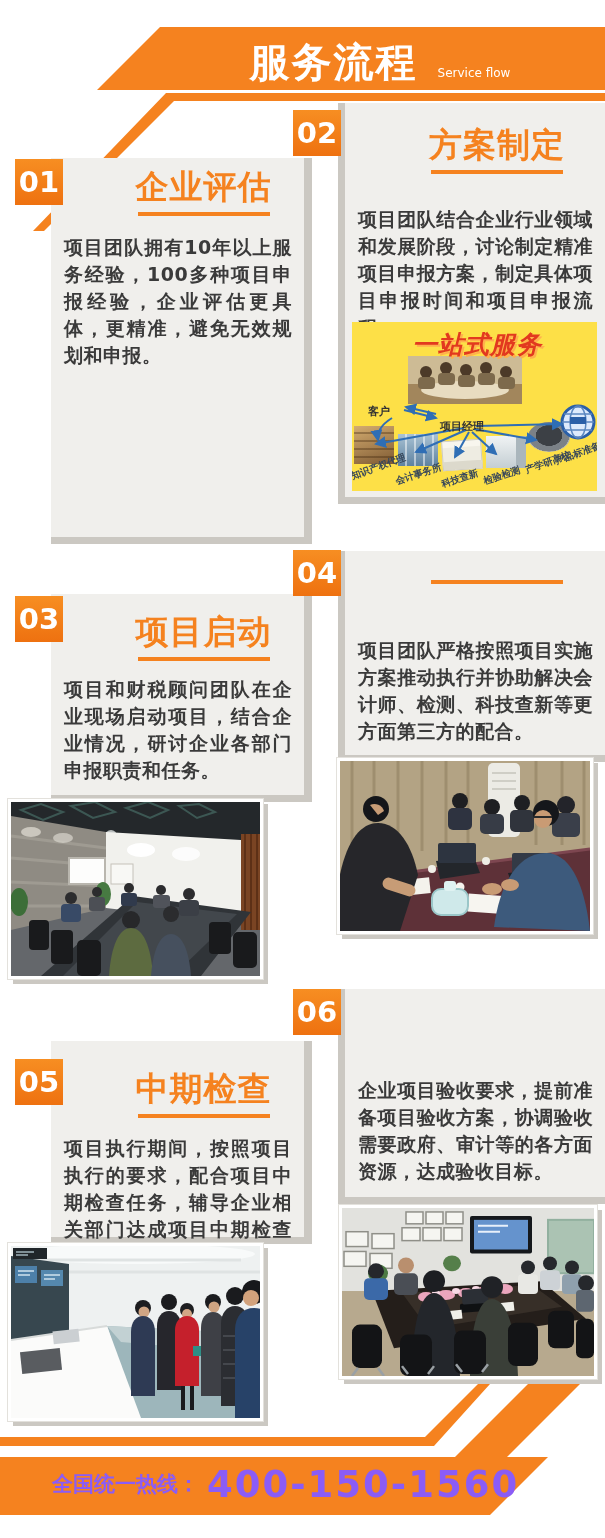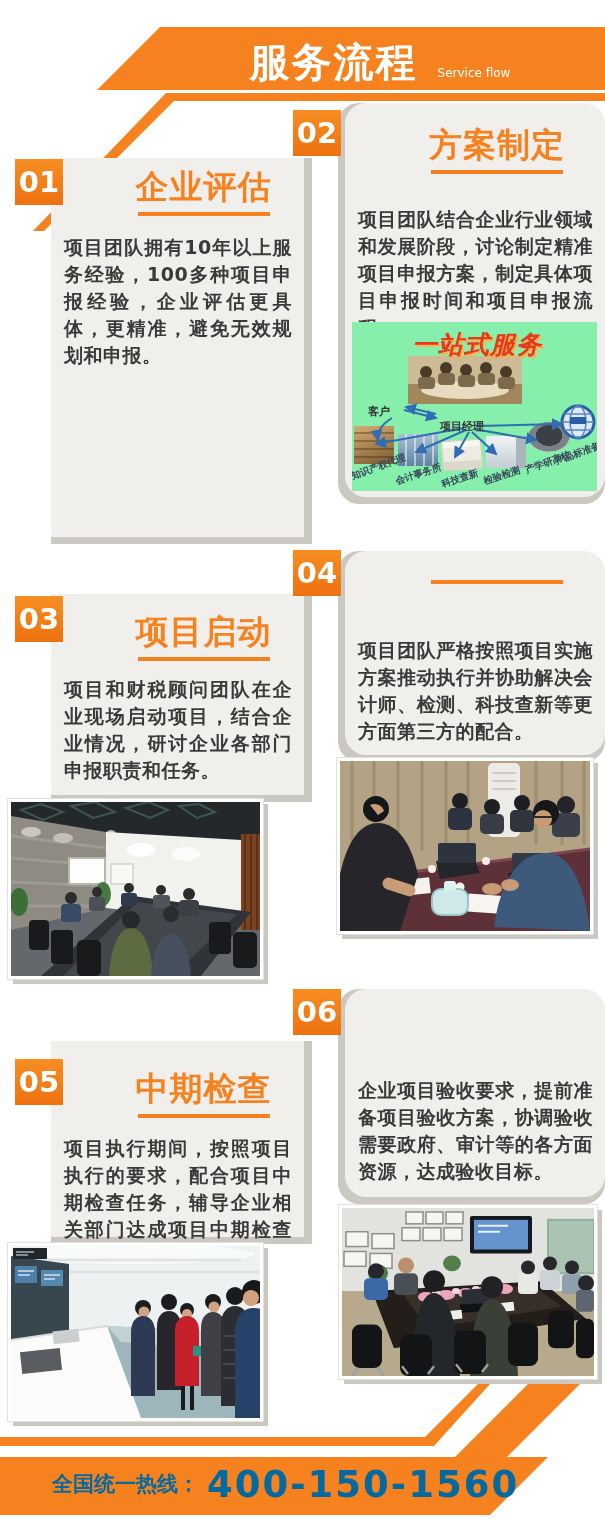--- a/index.html
+++ b/index.html
@@ -22,55 +22,54 @@
   .deco{position:absolute;left:0;pointer-events:none;}
   .deco polygon{fill:var(--accent);}
   .hdr{
     position:absolute;left:170px;top:30px;width:420px;height:52px;
     display:flex;align-items:flex-end;justify-content:center;gap:20px;color:#fff;
   }
   .hzh{font-size:40px;font-weight:800;letter-spacing:2px;line-height:1;}
   .hen{font-size:12px;font-weight:400;line-height:1.4;}
   .ftr{
     position:absolute;left:52px;top:1459px;height:50px;width:400px;
-    display:flex;align-items:center;gap:8px;color:#0369a1;white-space:nowrap;
+    display:flex;align-items:center;gap:8px;color:#8b5cf6;white-space:nowrap;
   }
   .flabel{font-size:21px;font-weight:700;}
   .fnum{font-size:37px;font-weight:800;letter-spacing:2px;}
 
   
   .card{
     position:absolute;background:var(--card);
   }
   .card.left{
     left:9px;width:253px;
     box-shadow:8px 0 0 var(--shadow),0 7px 0 var(--shadow),8px 7px 0 var(--shadow);
     margin-left:42px;
   }
   .card.right{
     left:345px;width:260px;
     box-shadow:-7px 0 0 var(--shadow),0 7px 0 var(--shadow),-7px 7px 0 var(--shadow);
-    border-radius:21px;
   }
   .badge{
     position:absolute;width:48px;height:46px;z-index:5;
     background:linear-gradient(180deg,#f78e22,var(--accent2));
     color:#fff;font-size:29px;font-weight:800;
     display:flex;align-items:center;justify-content:center;
   }
   .head{position:absolute;left:52px;right:0;text-align:center;}
   .card.right .head{left:44px;}
   .title{font-size:33px;font-weight:900;color:var(--accent);letter-spacing:1px;line-height:1.1;}
   .rule{width:132px;height:4px;background:var(--accent);margin:7px auto 0;}
   .body{
     position:absolute;left:13px;right:12px;
     font-size:19px;font-weight:700;color:var(--ink);
     line-height:27px;letter-spacing:.5px;text-align:justify;
   }
-  .imgbox{position:absolute;background:#86efac;overflow:hidden;}
+  .imgbox{position:absolute;background:#fde047;overflow:hidden;}
 
   
   .g-title{
     position:absolute;font-size:25px;font-weight:900;font-style:italic;
     color:var(--red);text-shadow:2px 2px 0 #ffb04d;letter-spacing:1px;white-space:nowrap;z-index:9;
   }
   .hex{
     position:absolute;width:64px;height:74px;
     clip-path:polygon(50% 0,96% 25%,96% 75%,50% 100%,4% 75%,4% 25%);
     display:flex;align-items:center;justify-content:center;text-align:center;

